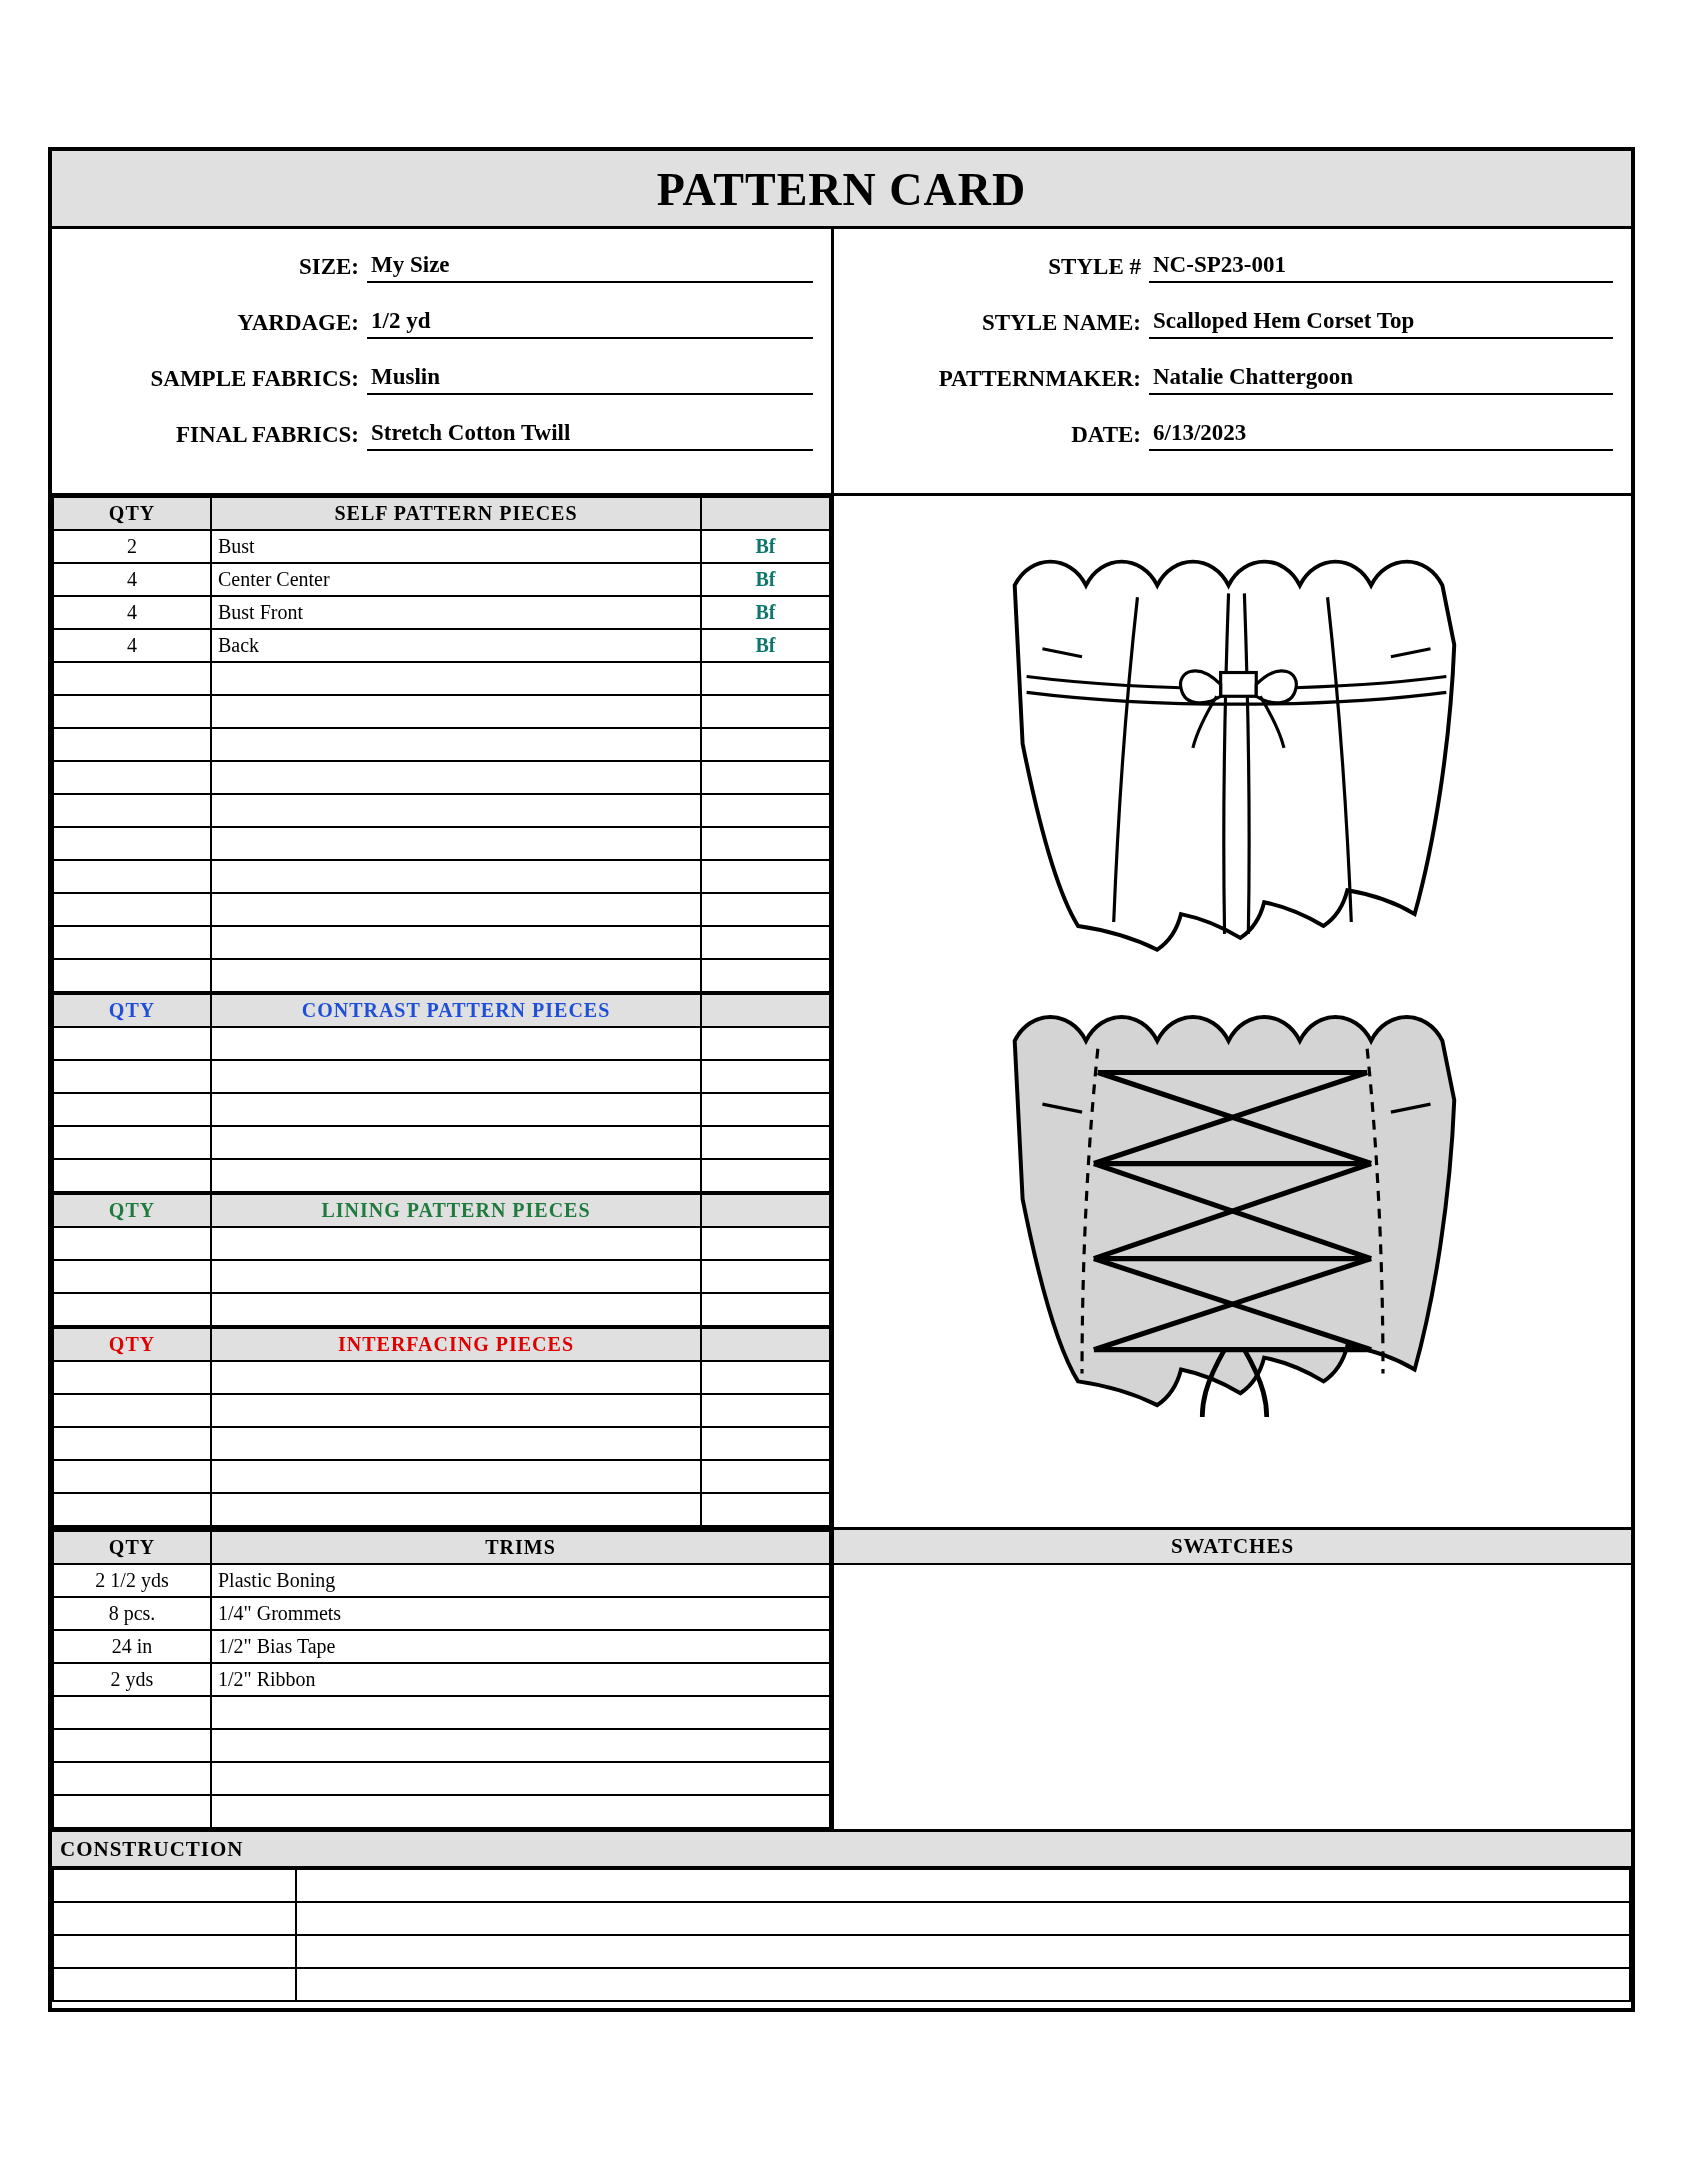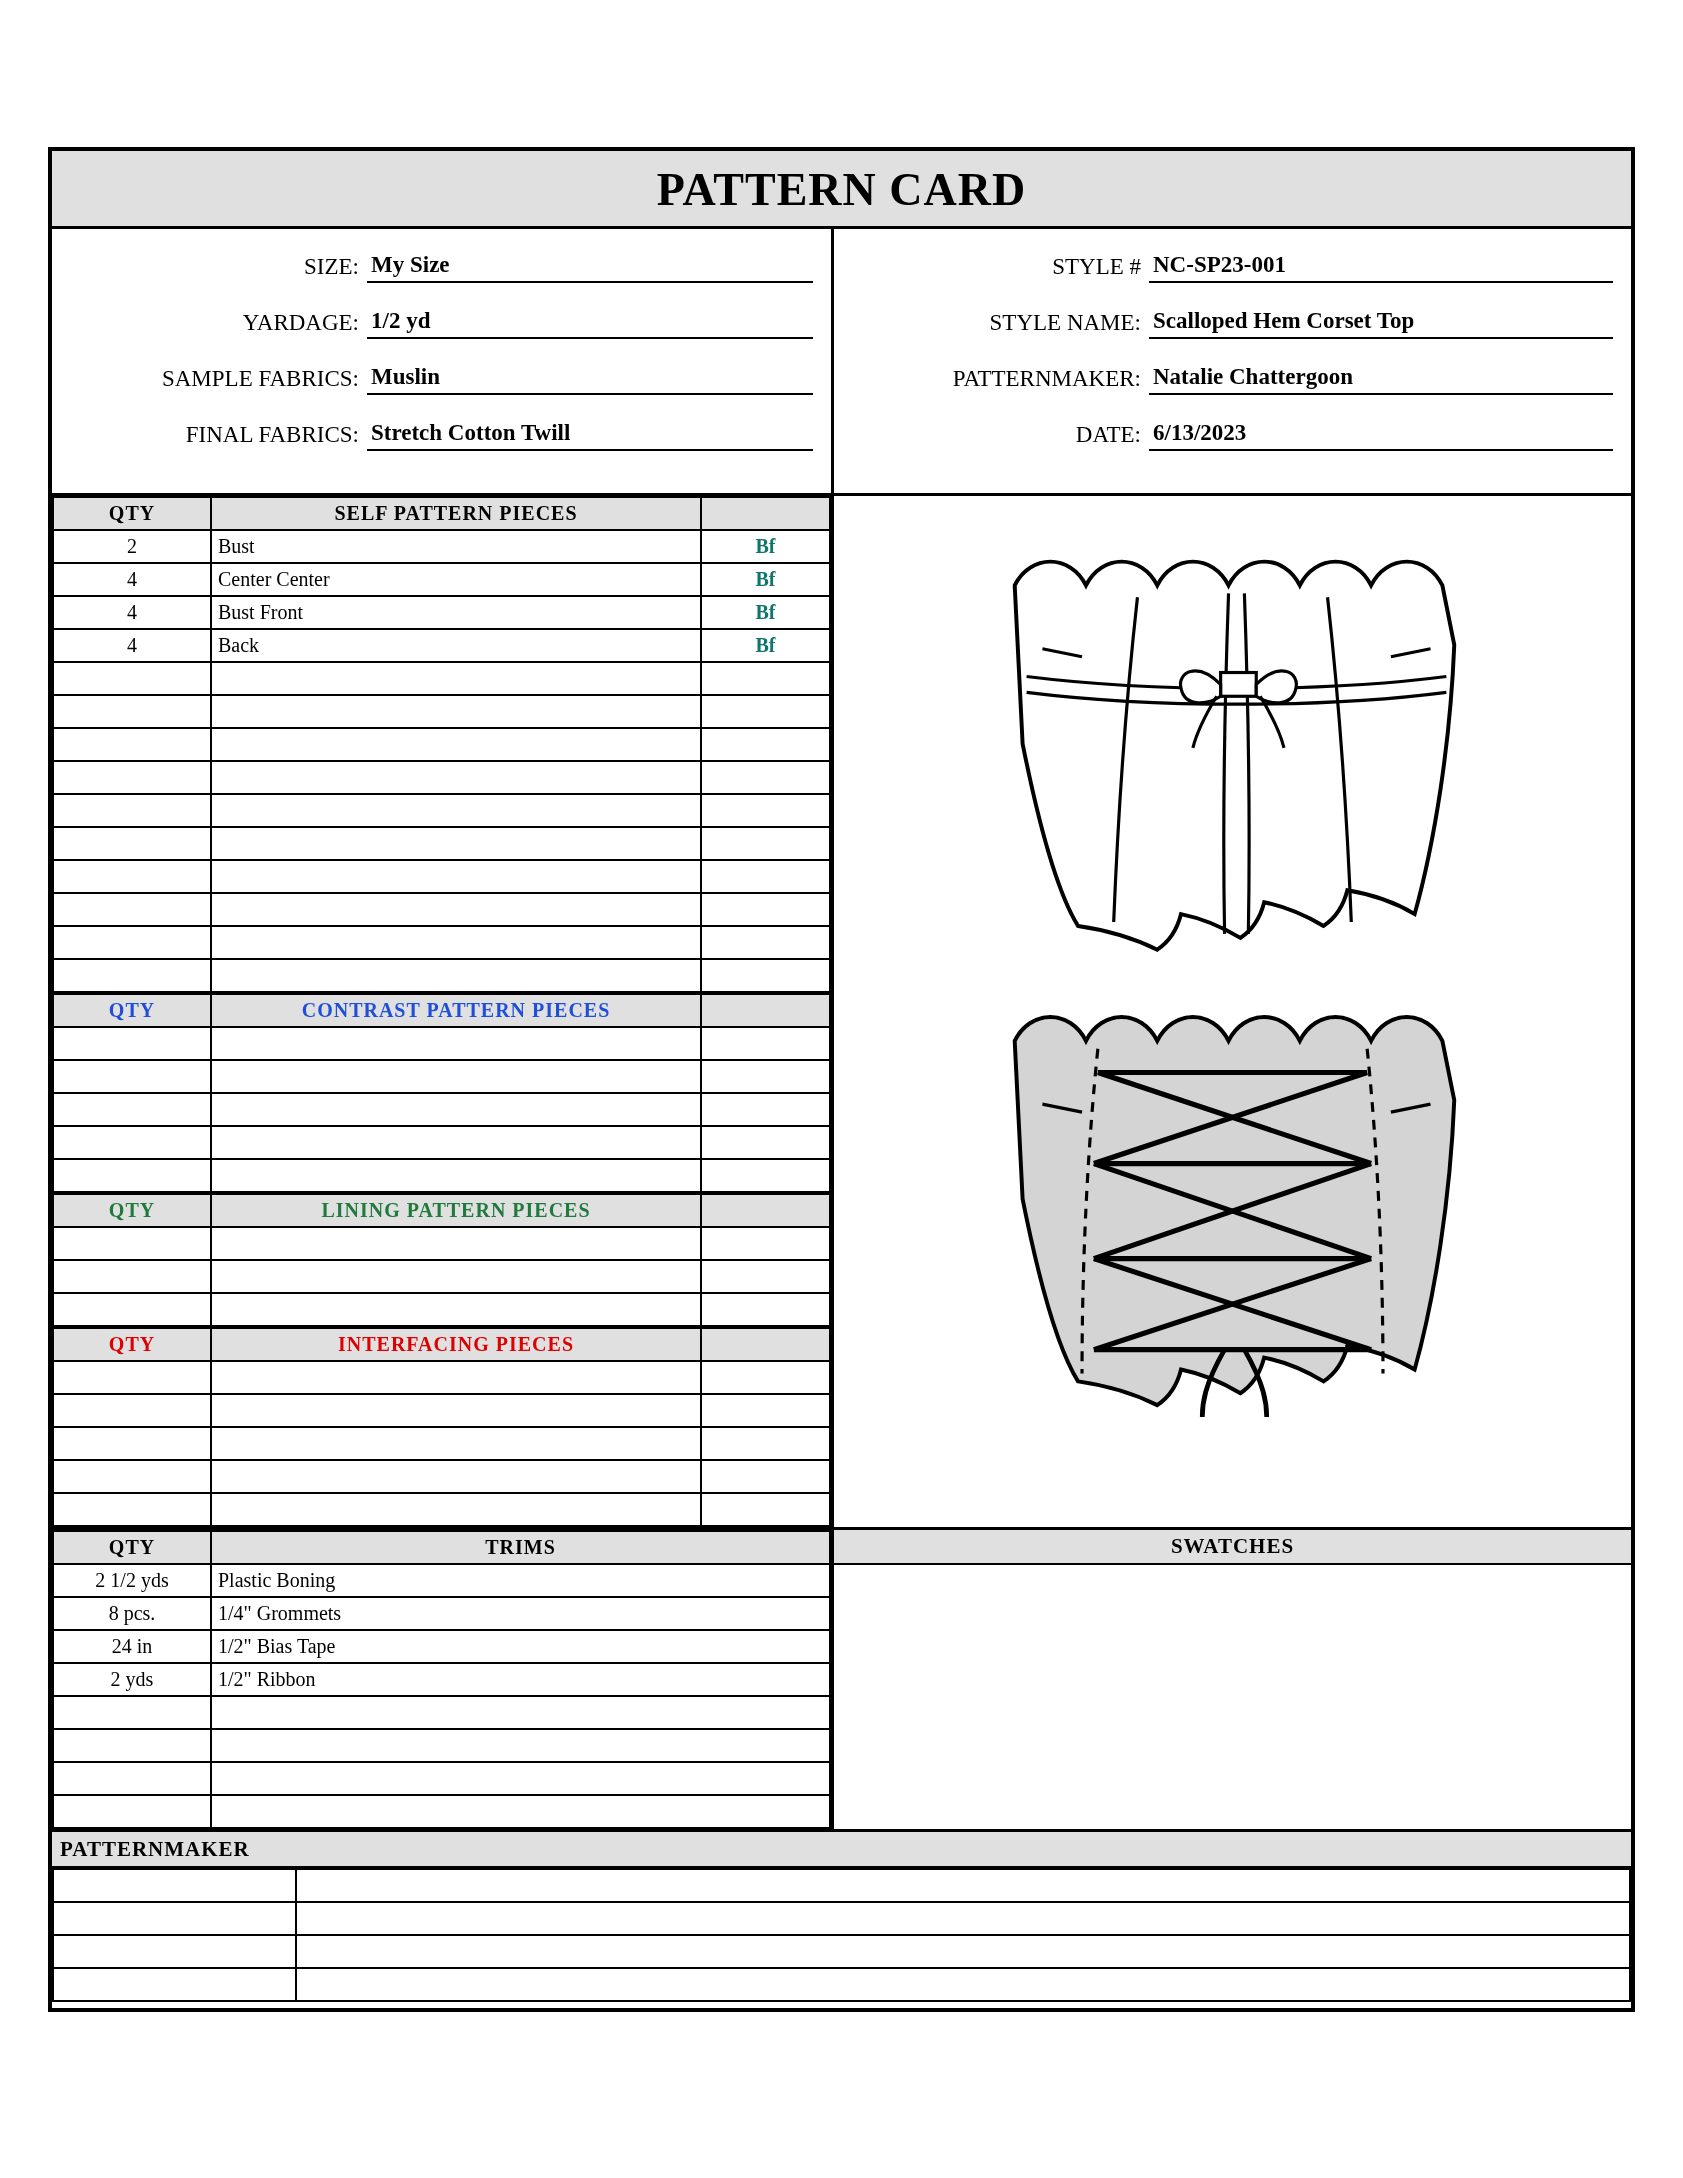--- a/index.html
+++ b/index.html
@@ -54,21 +54,21 @@
     flex: 1;
   }
   .field-row {
     display: flex;
     align-items: flex-end;
     margin-bottom: 16px;
     height: 40px;
   }
   .field-label {
     font-size: 23px;
-    font-weight: normal;
+    font-weight: bold;
     text-align: right;
     padding-right: 8px;
     white-space: nowrap;
     line-height: 32px;
   }
   .header-left .field-label { width: 297px; }
   .header-right .field-label { width: 297px; }
   .field-value {
     flex: 1;
     font-size: 23px;
@@ -543,21 +543,21 @@
       </tbody>
         </table>
     </div>
     <div class="swatches-col">
       <div class="swatch-head">SWATCHES</div>
       <div class="swatch-body"></div>
     </div>
   </div>
 
   <div>
-    <div class="construction-head">PATTERNMAKER</div>
+    <div class="construction-head">CONSTRUCTION</div>
     <table class="construction">
       <tbody>
           <tr>
             <td class="con-qty"></td>
             <td></td>
           </tr>
       <tr>
             <td class="con-qty"></td>
             <td></td>
           </tr>

